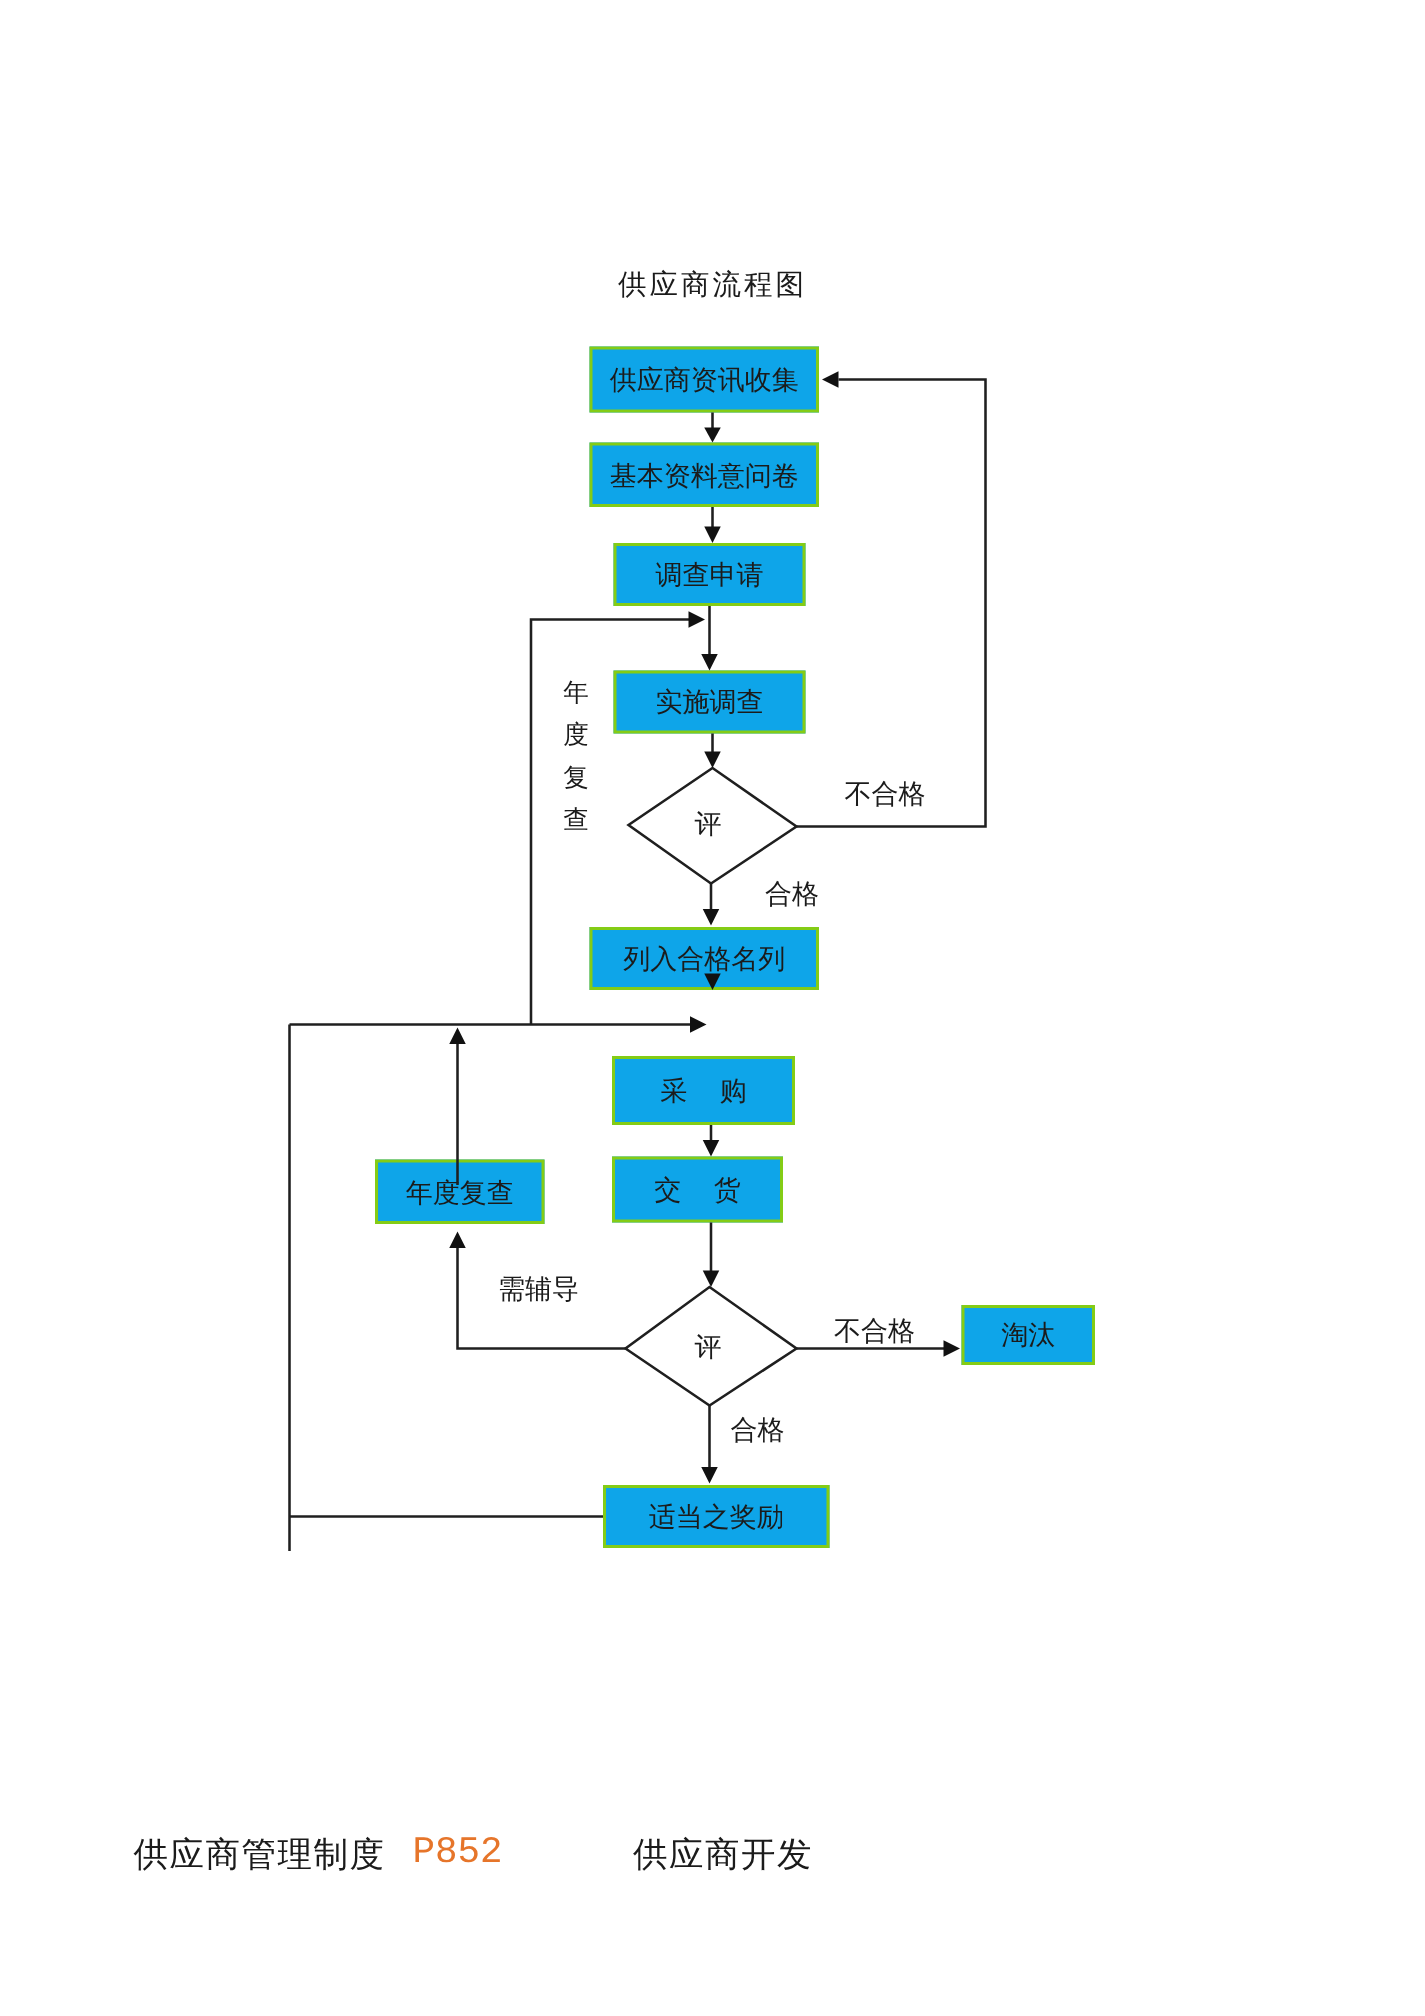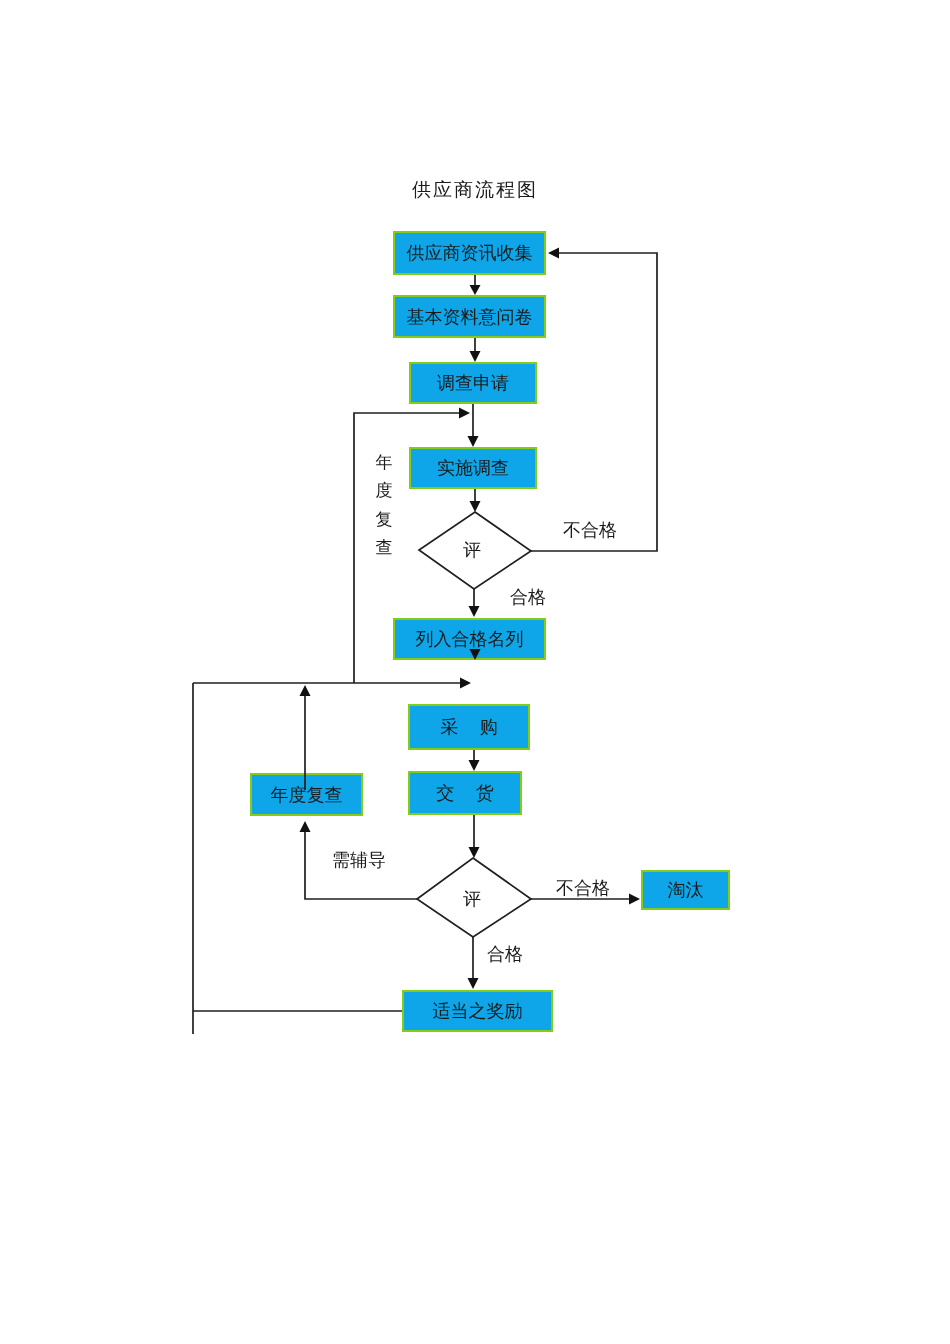--- a/index.html
+++ b/index.html
@@ -202,14 +202,19 @@
   <div class="diamond-label" style="left:452px; top:542px;">评</div>
   <div class="diamond-label" style="left:452px; top:891px;">评</div>
 
   <div class="vertical-label">年度复查</div>
   <div class="edge-label" style="left:563px; top:522px;">不合格</div>
   <div class="edge-label" style="left:510px; top:589px;">合格</div>
   <div class="edge-label" style="left:332px; top:852px;">需辅导</div>
   <div class="edge-label" style="left:556px; top:880px;">不合格</div>
   <div class="edge-label" style="left:487px; top:946px;">合格</div>
 
+  <div class="footer">
+    <span class="footer-left">供应商管理制度</span>
+    <span class="footer-page" style="color: rgb(230, 117, 42);">P852</span>
+    <span class="footer-right">供应商开发</span>
+  </div>
 
 </div>
 
 </body></html>

